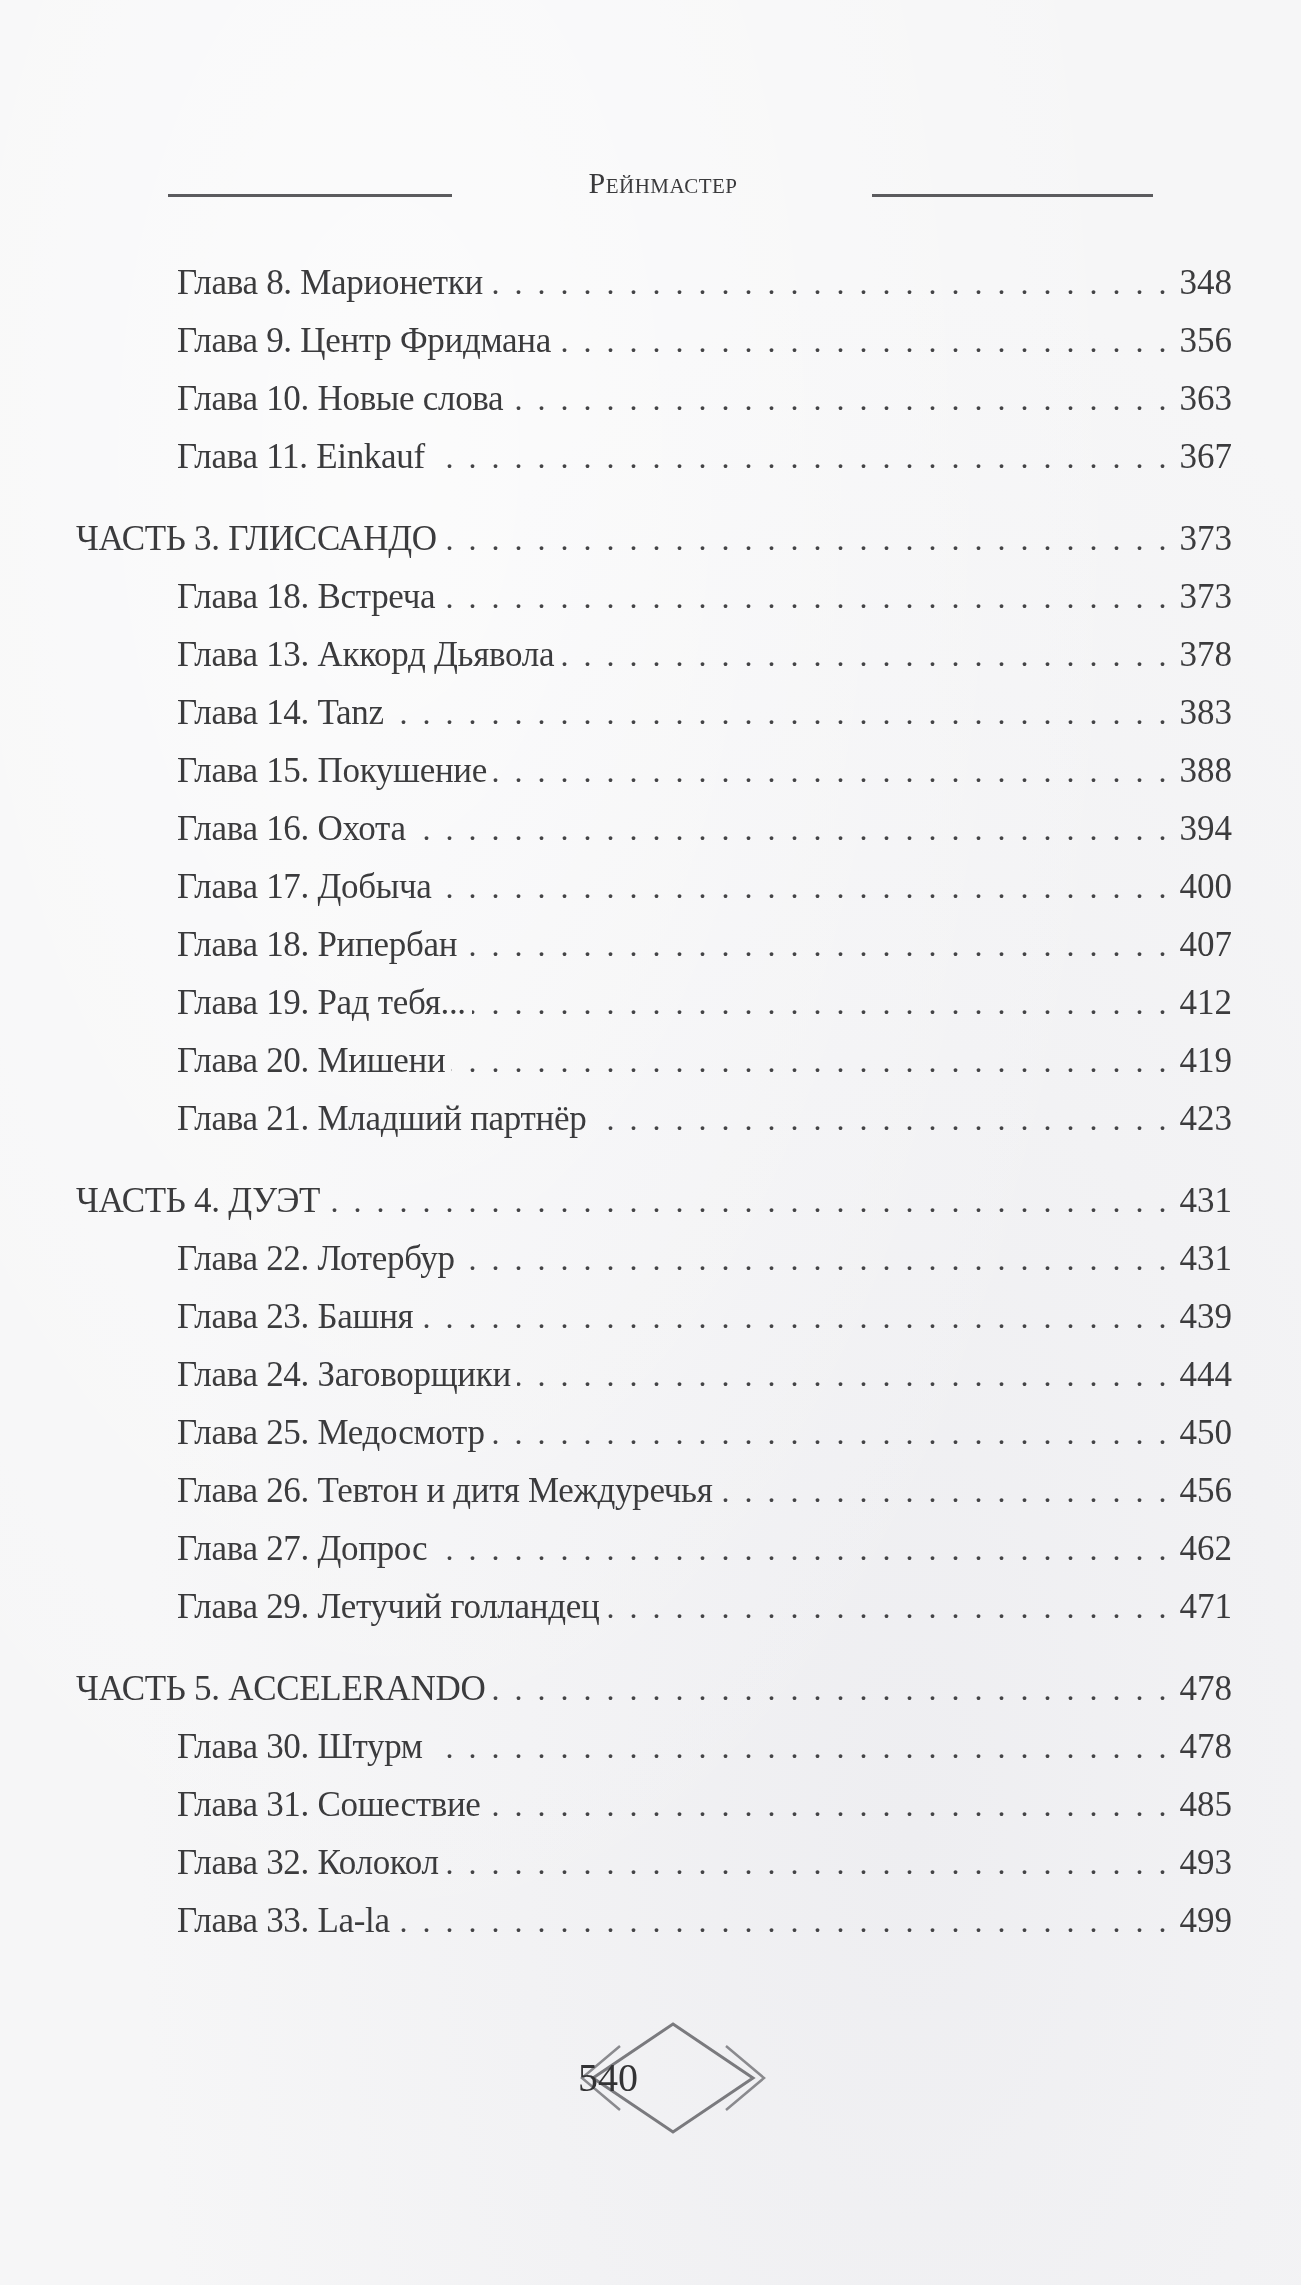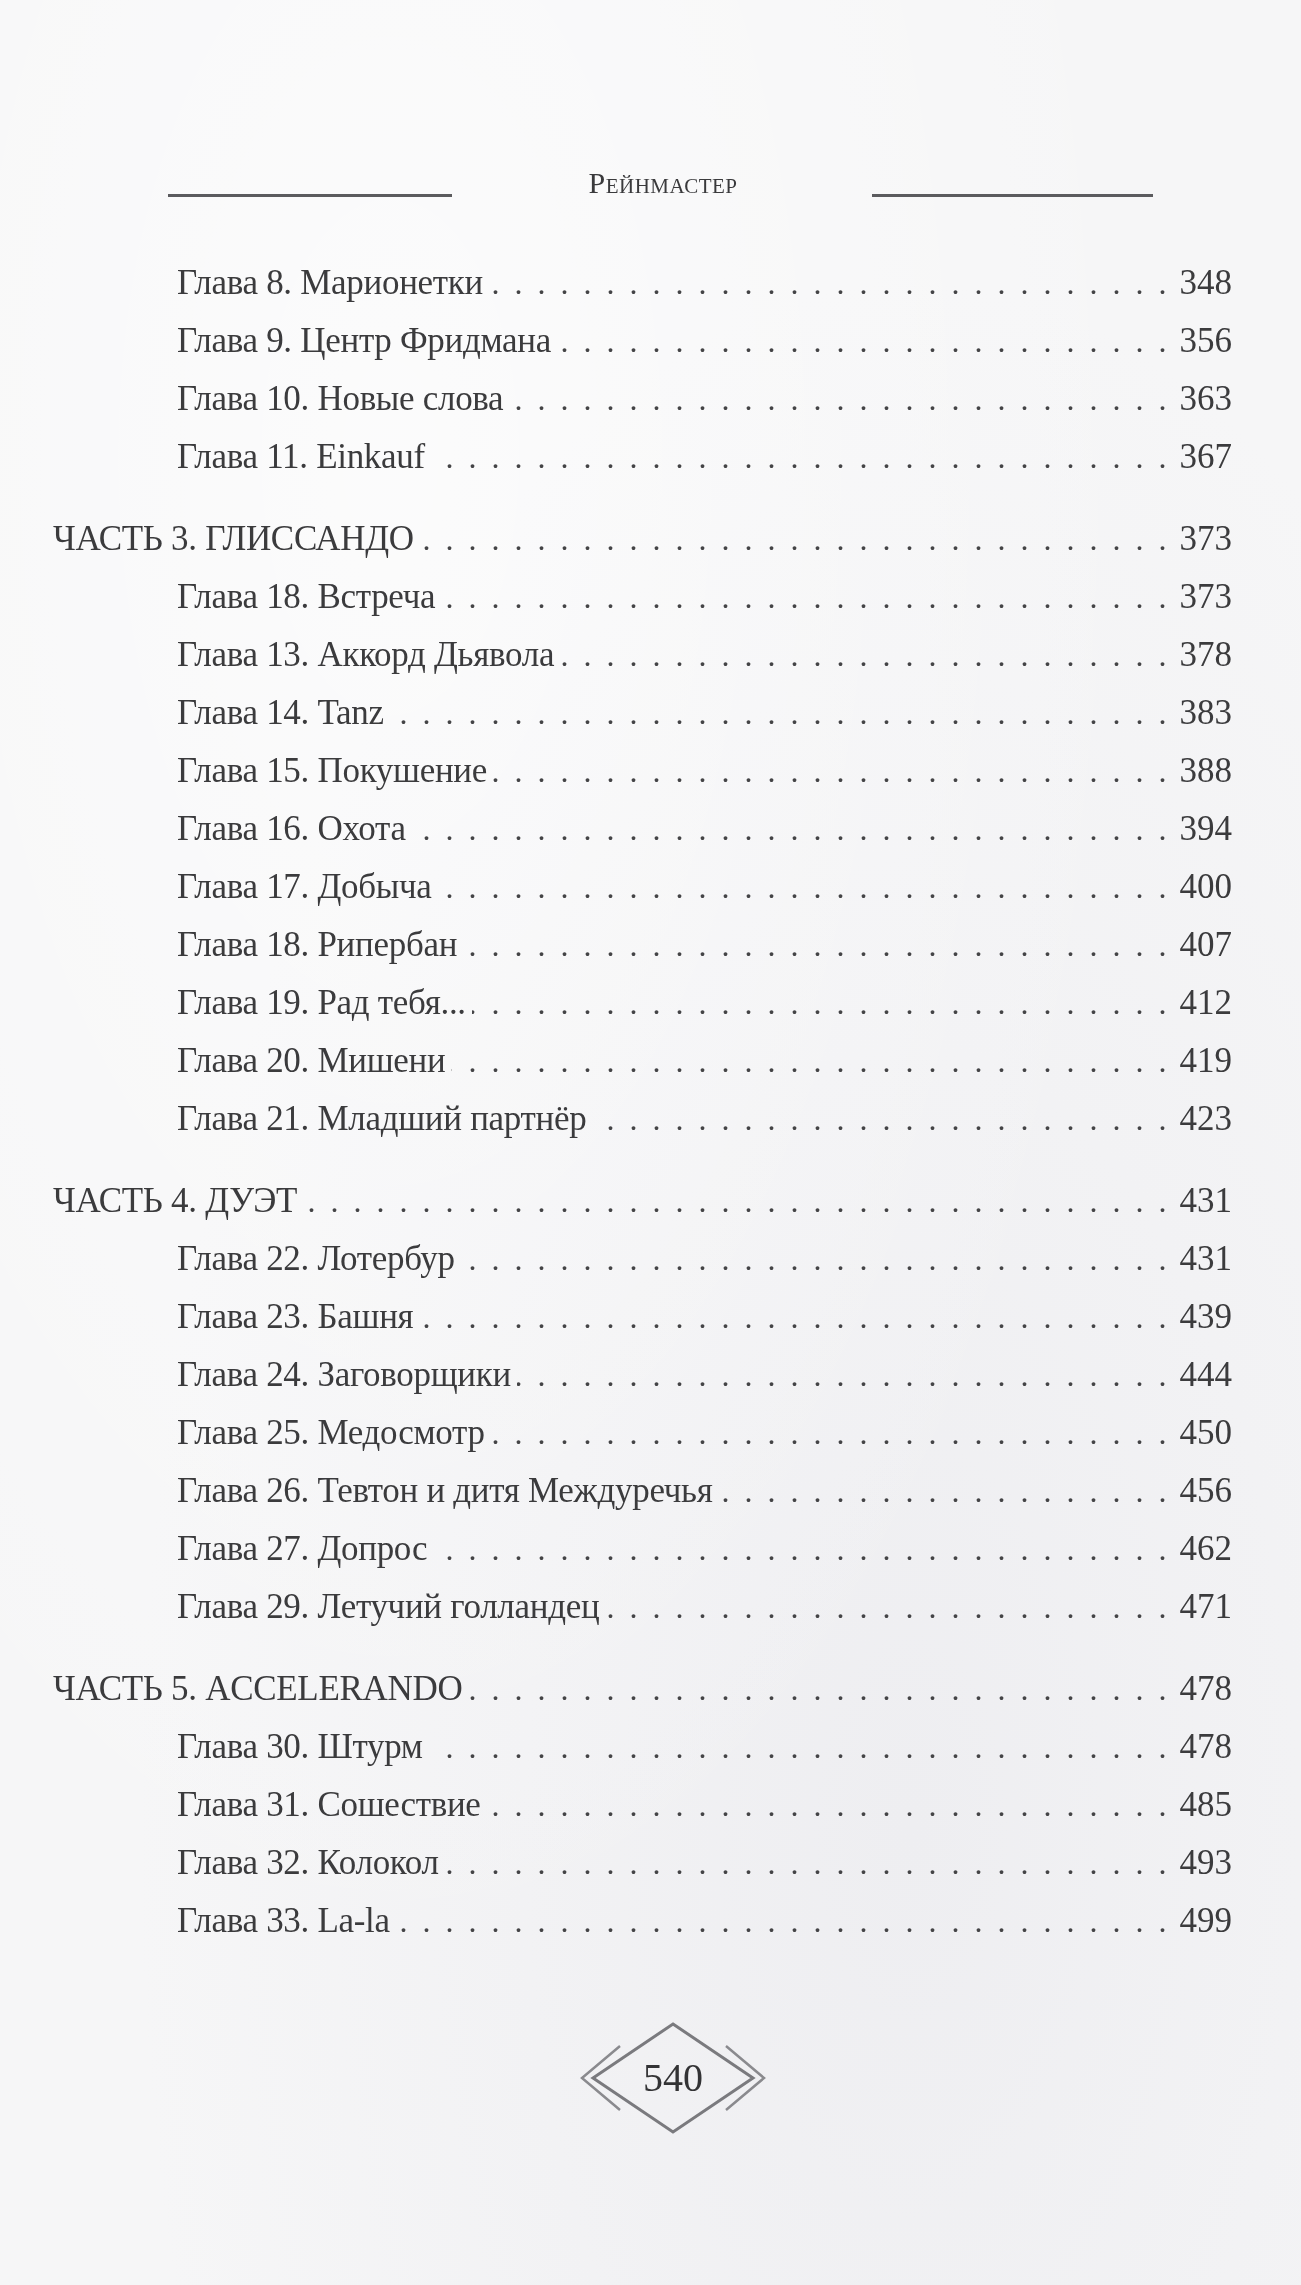--- a/index.html
+++ b/index.html
@@ -60,21 +60,21 @@
     position: relative;
     height: 58px;
     line-height: 58px;
     font-size: 35px;
     display: flex;
     align-items: center;
     white-space: nowrap;
   }
   .toc-row.part {
     margin-top: 24px;
-    padding-left: 53px;
+    padding-left: 76px;
     width: 1232px;
     box-sizing: border-box;
     padding-right: 0;
   }
   .toc-row.chapter {
     padding-left: 177px;
     width: 1232px;
     box-sizing: border-box;
   }
   .toc-row.first { margin-top: 0; }
@@ -115,21 +115,20 @@
   .folio svg {
     position: absolute;
     left: 0;
     top: 0;
   }
   .folio-num {
     position: absolute;
     left: 0;
     width: 190px;
     top: 30px;
-    text-align: center;
     font-size: 40px;
     line-height: 56px;
     color: #333335;
   }
 </style>
 </head>
 <body>
 
 <div class="paper-texture"></div>
 

